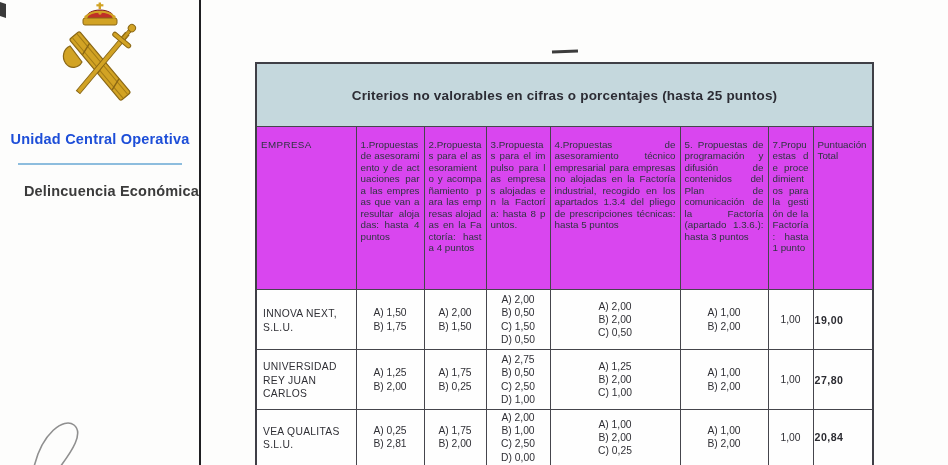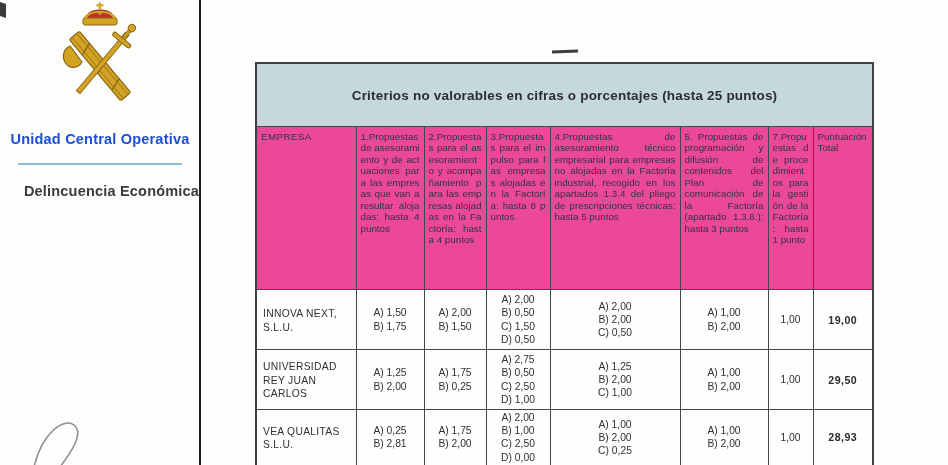--- a/index.html
+++ b/index.html
@@ -42,39 +42,39 @@
   }
   table.score td, table.score th{
     border:1.3px solid #45454c; overflow:hidden; vertical-align:middle;margin-left:8px;
   }
   .title-cell{
     background:#c5d8dd; height:60px; text-align:center;
     font-size:13.5px; font-weight:bold; color:#2c2c34; letter-spacing:.2px;
   }
   tr.head-row{height:163px;}
   tr.head-row th{
-    background:#ec4899; font-weight:normal; font-size:9.8px; line-height:1.17;
-    color:#2e3440; padding:4px 4px; text-align:justify; vertical-align:top;
+    background:#d946ef; font-weight:normal; font-size:9.8px; line-height:1.17;
+    color:#2e3440; padding:12px 4px; text-align:justify; vertical-align:top;
   }
   th.h-empresa{vertical-align:middle; text-align:center; font-size:10.5px; letter-spacing:.4px;}
   th.h-break{word-break:break-all;}
   th.h-center{text-align:center; vertical-align:middle;}
   th.h-total{font-weight:bold; font-size:10px; text-align:center; vertical-align:middle;}
   tr.data-row{height:60px; background:#fefefe;}
   tr.data-row.r3{height:52px;}
   td.company-cell{
     font-size:10.3px; padding:2px 3px 0 6px; text-align:left; color:#2f2f35;
     letter-spacing:.3px; line-height:1.3;
   }
   td.score-cell{
     font-size:10.3px; text-align:center; white-space:pre-line; line-height:1.28;
     color:#2f2f35; padding:1px 2px;
   }
   td.total-cell{
-    font-size:10.6px; font-weight:bold; text-align:center; color:#2b2b31;
+    font-size:10.6px; font-weight:bold; color:#2b2b31;
     letter-spacing:.5px;
   }
 </style>
 </head>
 <body>
 
 <div class="page">
 
   <div class="sidebar">
 
@@ -177,37 +177,37 @@
         <td class="score-cell">A) 2,75
 B) 0,50
 C) 2,50
 D) 1,00</td>
         <td class="score-cell">A) 1,25
 B) 2,00
 C) 1,00</td>
         <td class="score-cell">A) 1,00
 B) 2,00</td>
         <td class="score-cell">1,00</td>
-        <td class="total-cell">29,50</td>
+        <td class="total-cell">27,80</td>
       </tr>
 
       <tr class="data-row r3">
         <td class="company-cell">VEA QUALITAS S.L.U.</td>
         <td class="score-cell">A) 0,25
 B) 2,81</td>
         <td class="score-cell">A) 1,75
 B) 2,00</td>
         <td class="score-cell">A) 2,00
 B) 1,00
 C) 2,50
 D) 0,00</td>
         <td class="score-cell">A) 1,00
 B) 2,00
 C) 0,25</td>
         <td class="score-cell">A) 1,00
 B) 2,00</td>
         <td class="score-cell">1,00</td>
-        <td class="total-cell">28,93</td>
+        <td class="total-cell">20,84</td>
       </tr>
 
     </tbody>
   </table>
 </div>
 
 </body></html>

